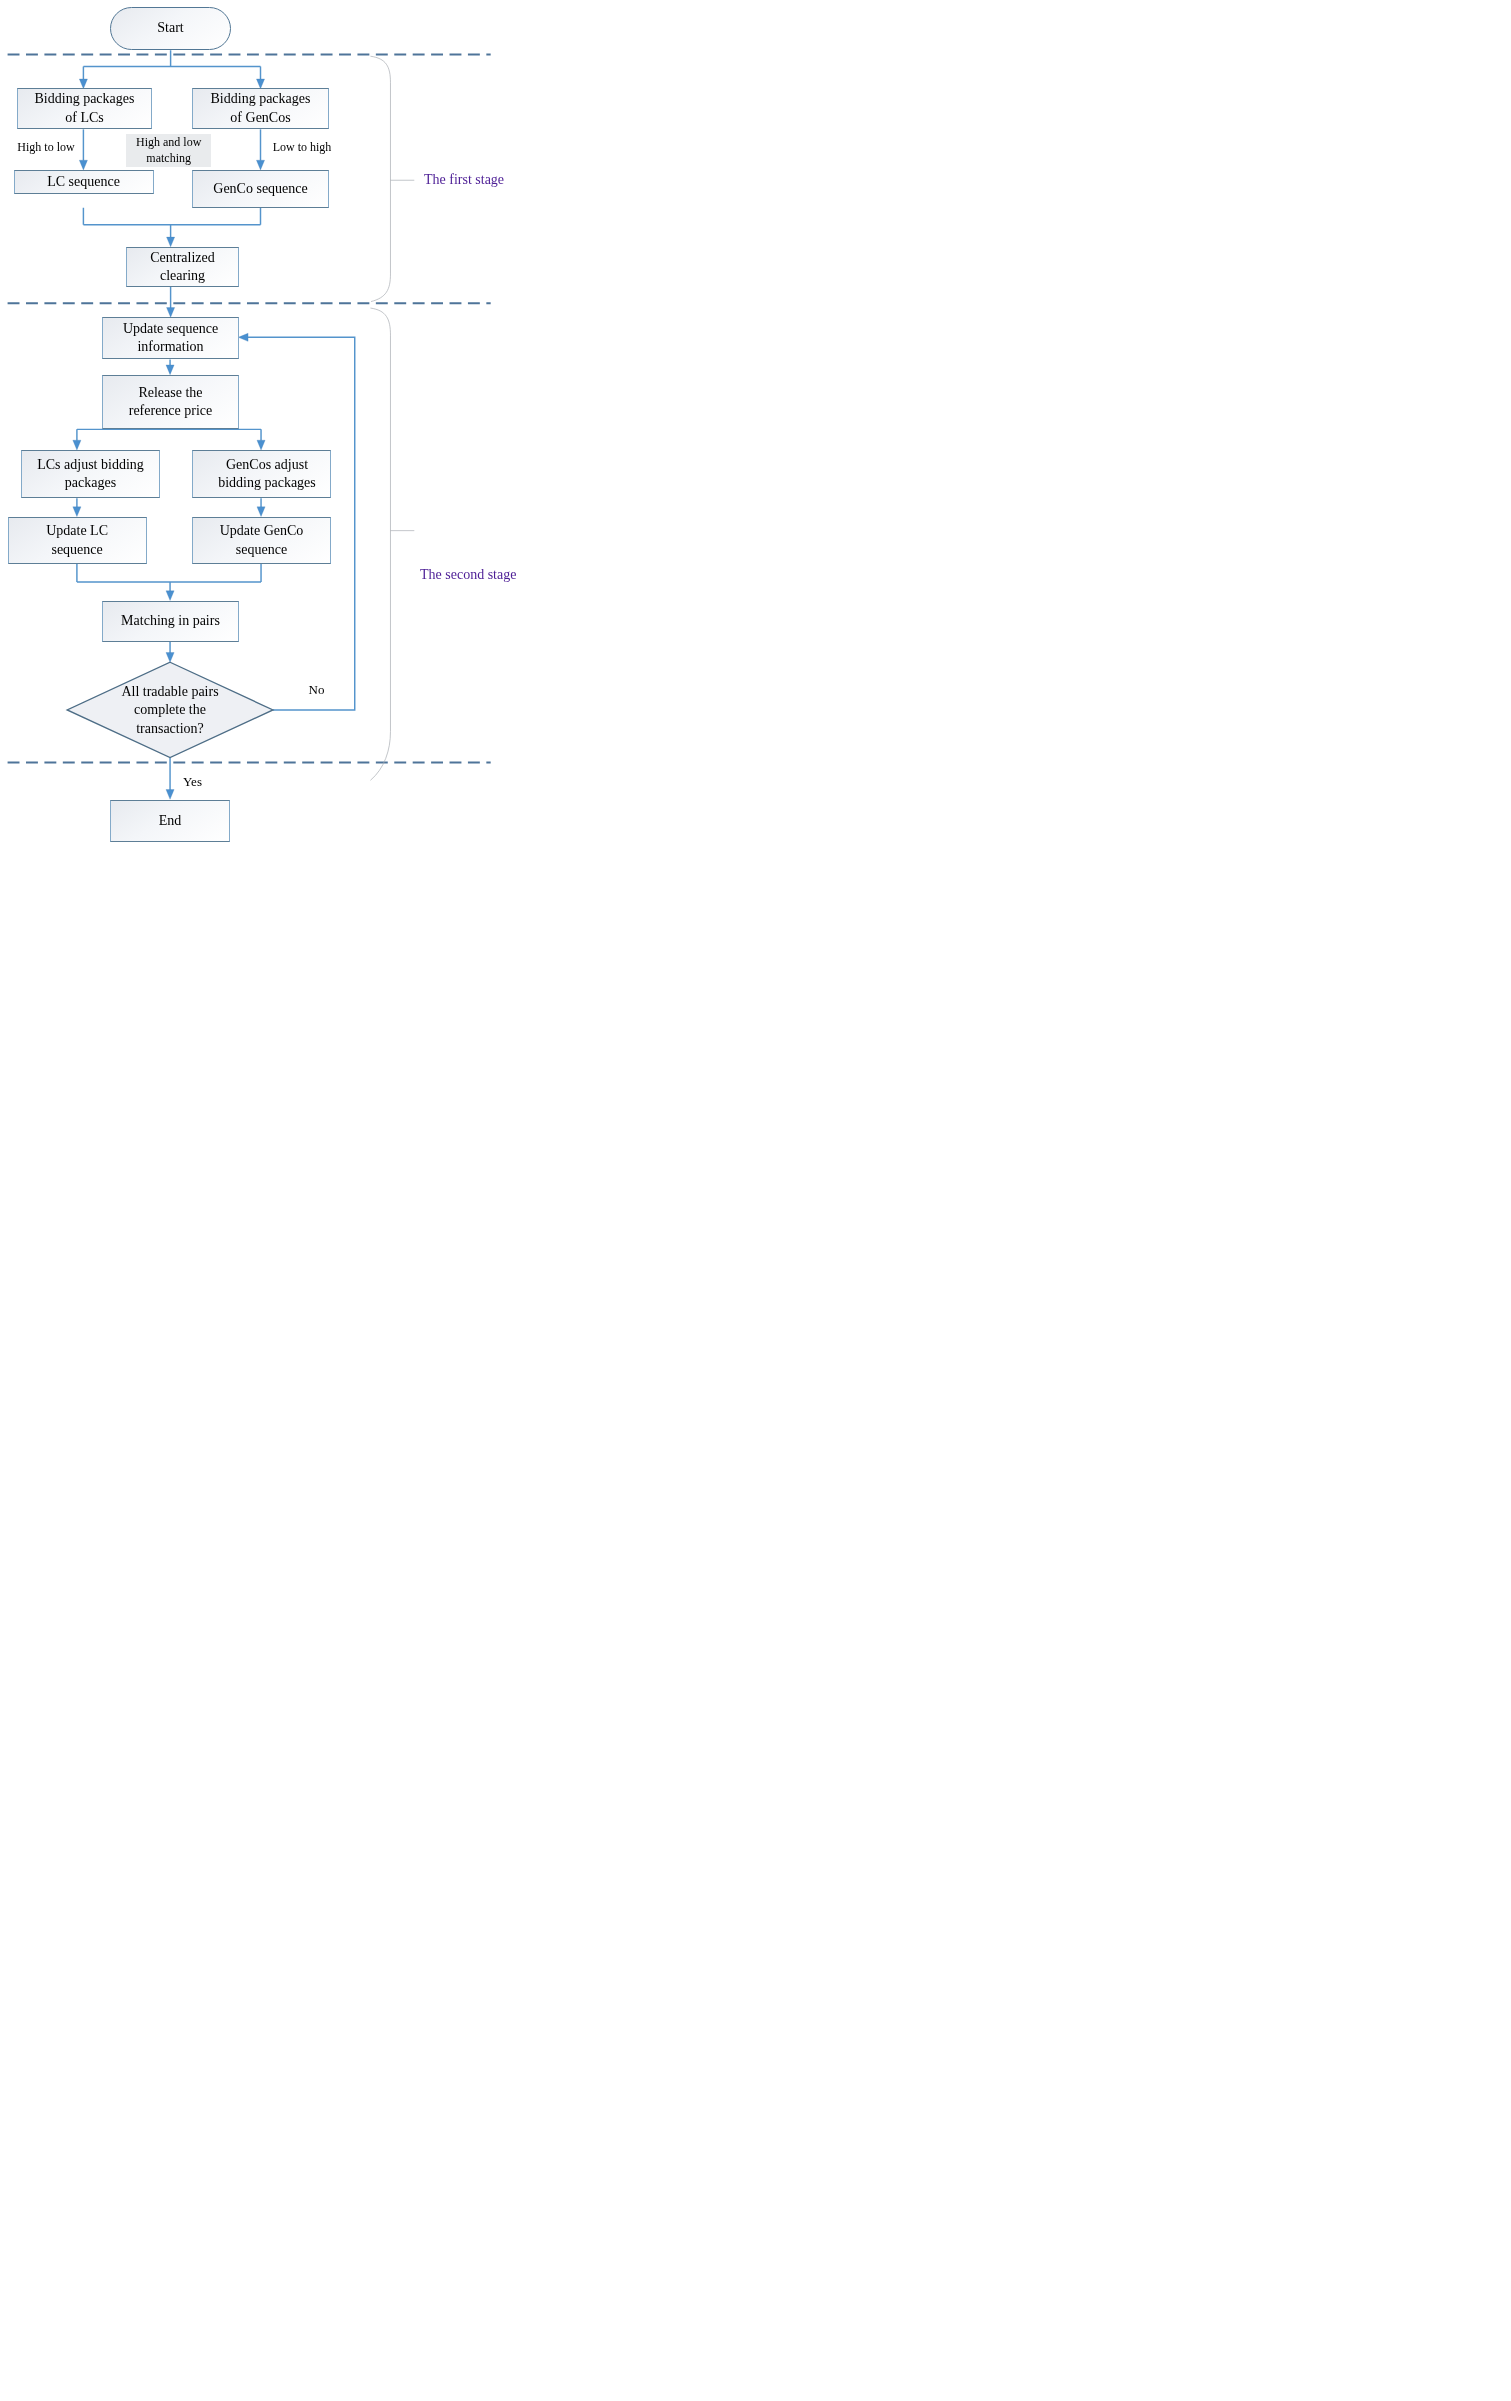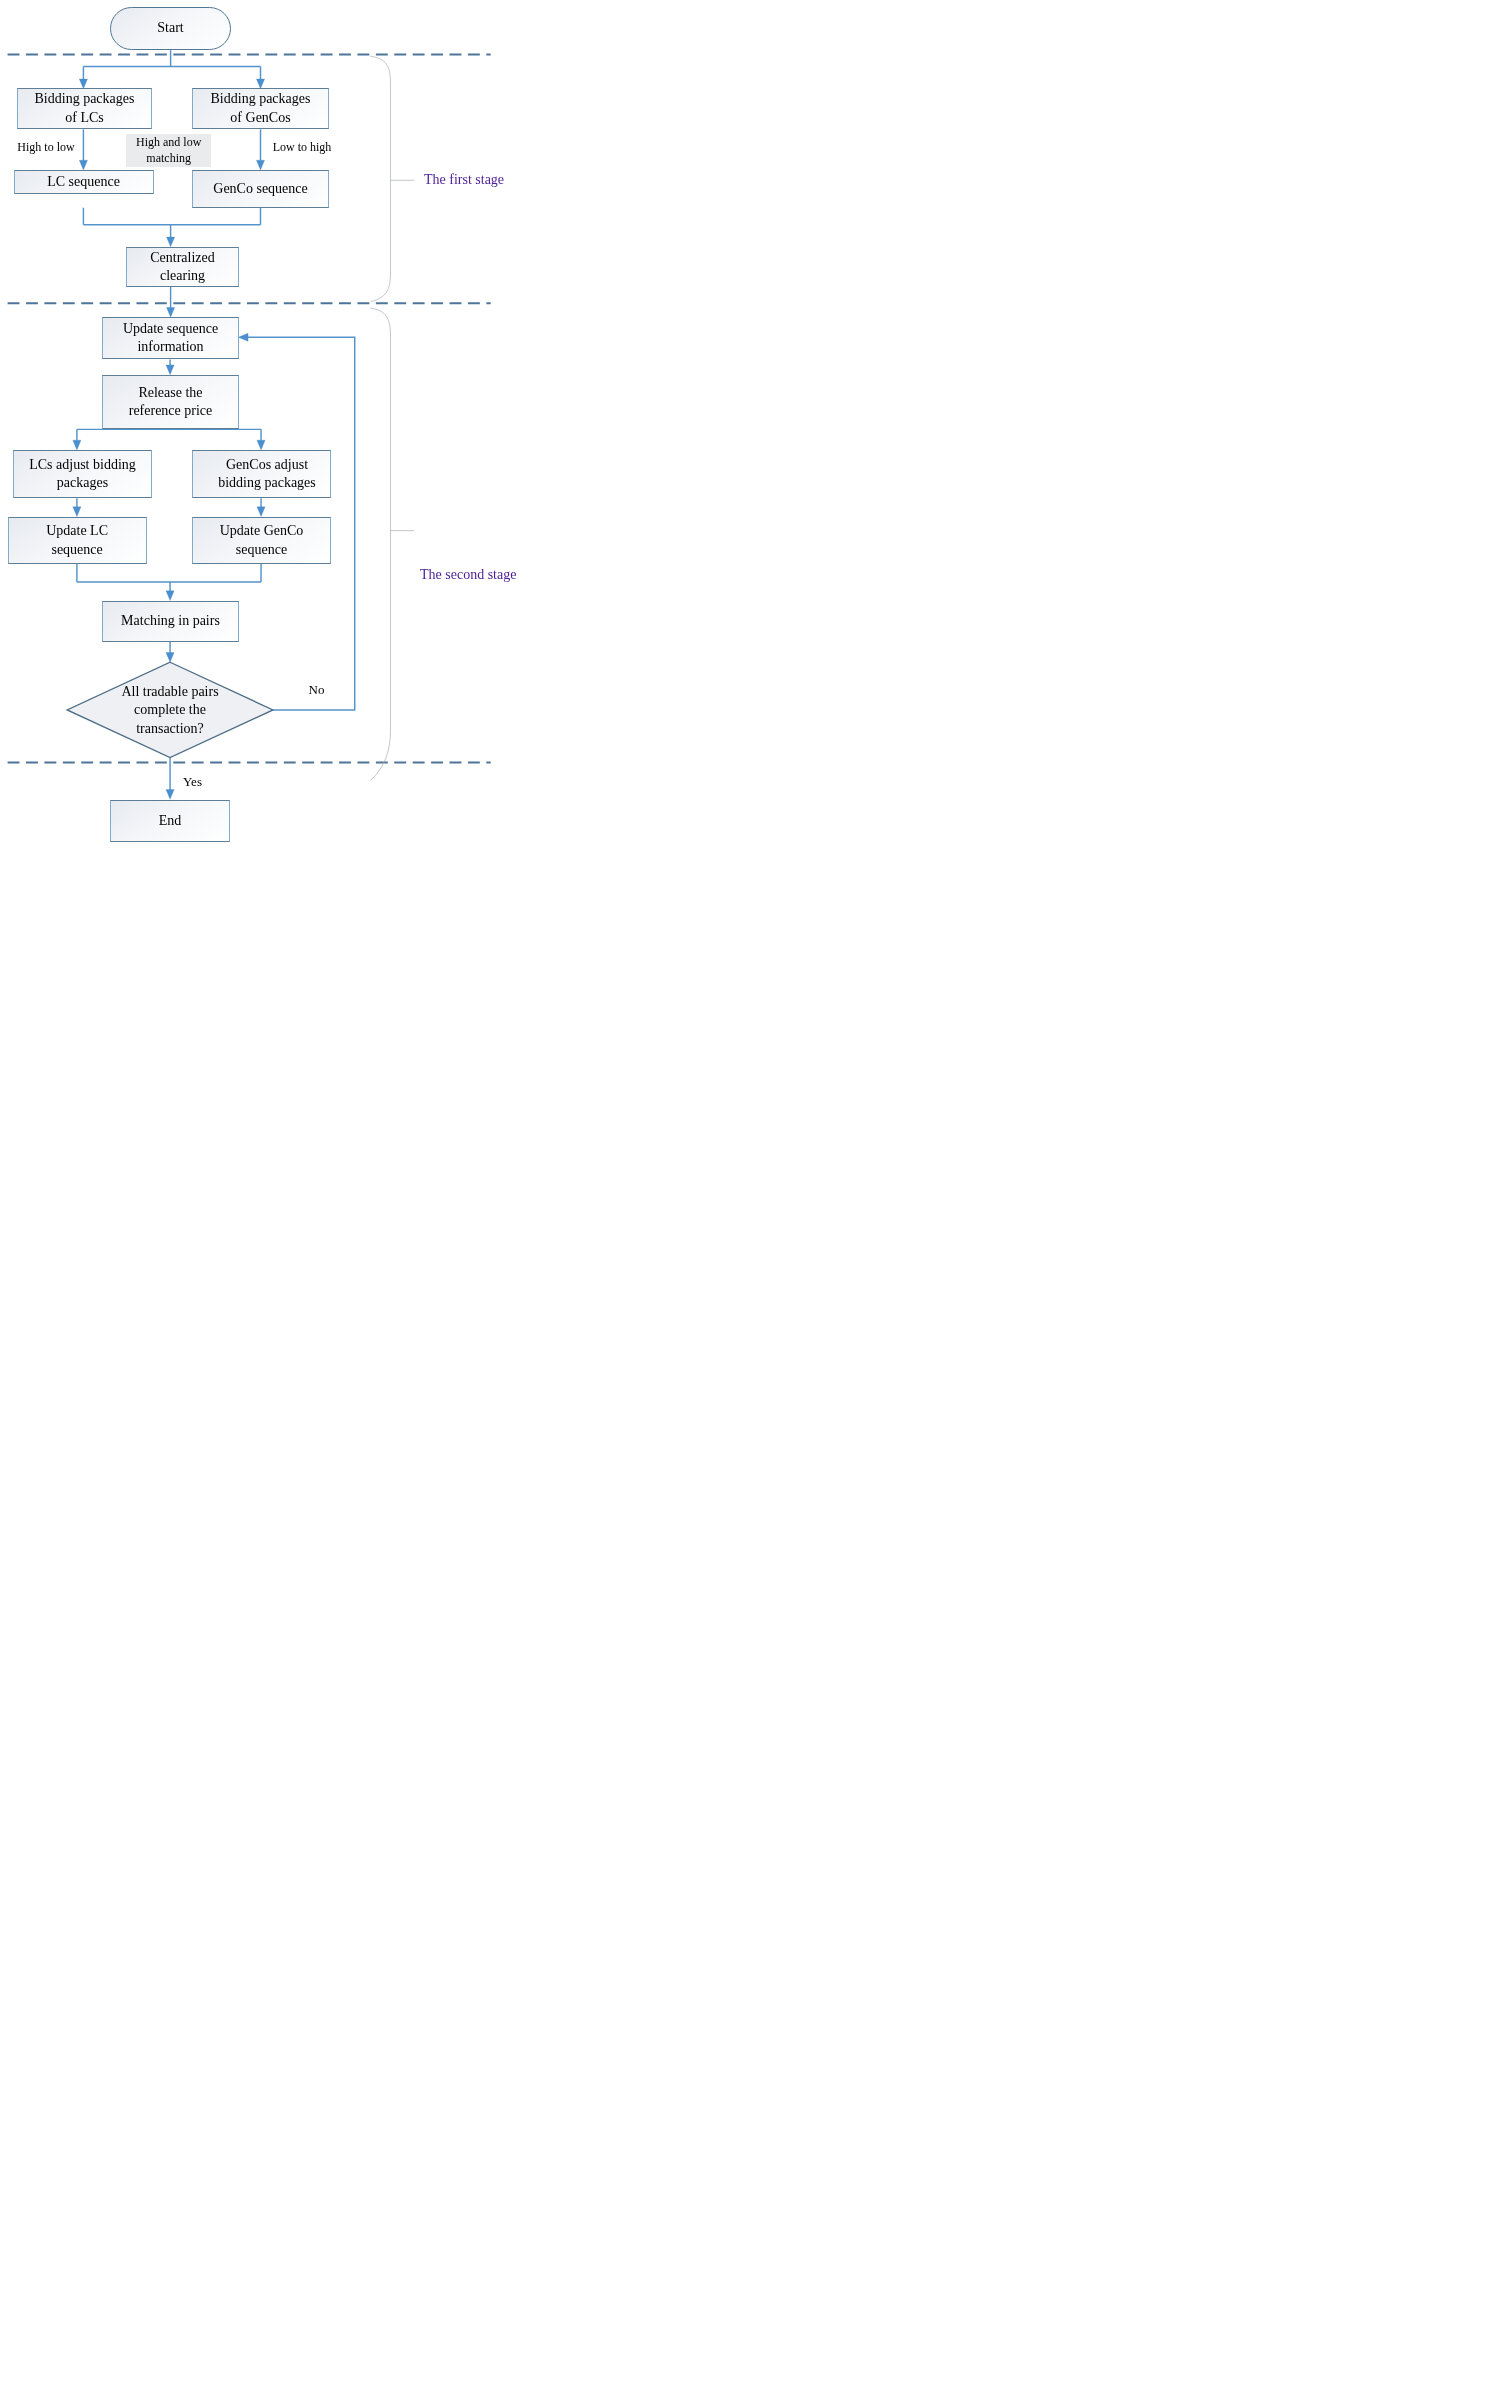--- a/index.html
+++ b/index.html
@@ -177,21 +177,21 @@
   <div class="node" style="left:102px; top:317px; width:137px; height:42px;">
     <span class="ln">Update sequence</span>
     <span class="ln">information</span>
   </div>
 
   <div class="node" style="left:102px; top:375px; width:137px; height:54px;">
     <span class="ln">Release the</span>
     <span class="ln">reference price</span>
   </div>
 
-  <div class="node" style="left:13px; top:450px; width:139px; height:48px;">
+  <div class="node" style="left:21px; top:450px; width:139px; height:48px;">
     <span class="ln">LCs adjust bidding</span>
     <span class="ln">packages</span>
   </div>
 
   <div class="node" style="left:192px; top:450px; width:139px; height:48px;padding-left:11px;">
     <span class="ln">GenCos adjust</span>
     <span class="ln">bidding packages</span>
   </div>
 
   <div class="node" style="left:7.6px; top:517px; width:139px; height:47px;">

